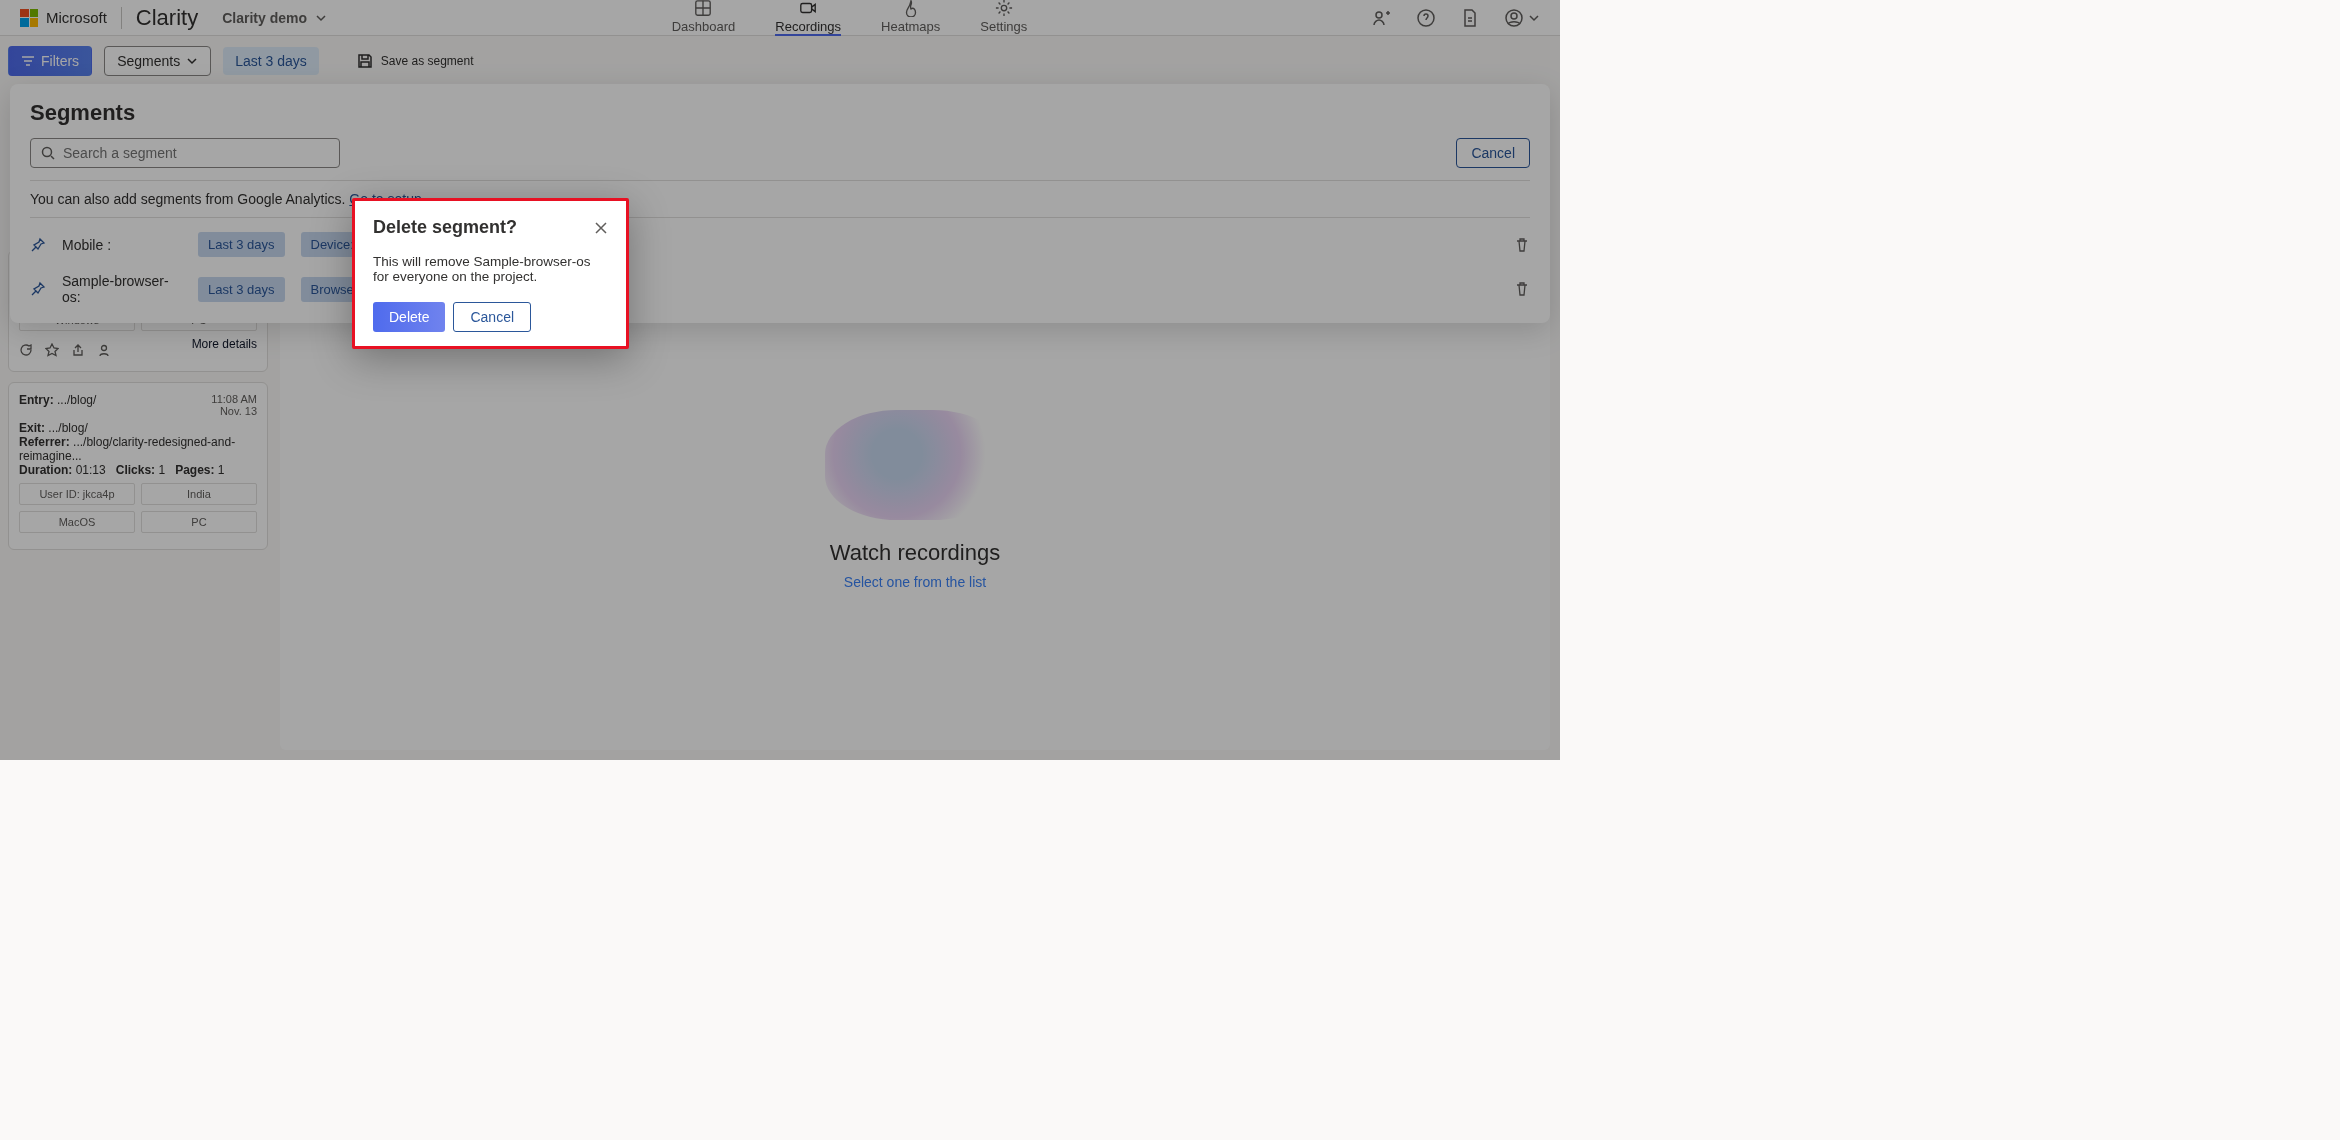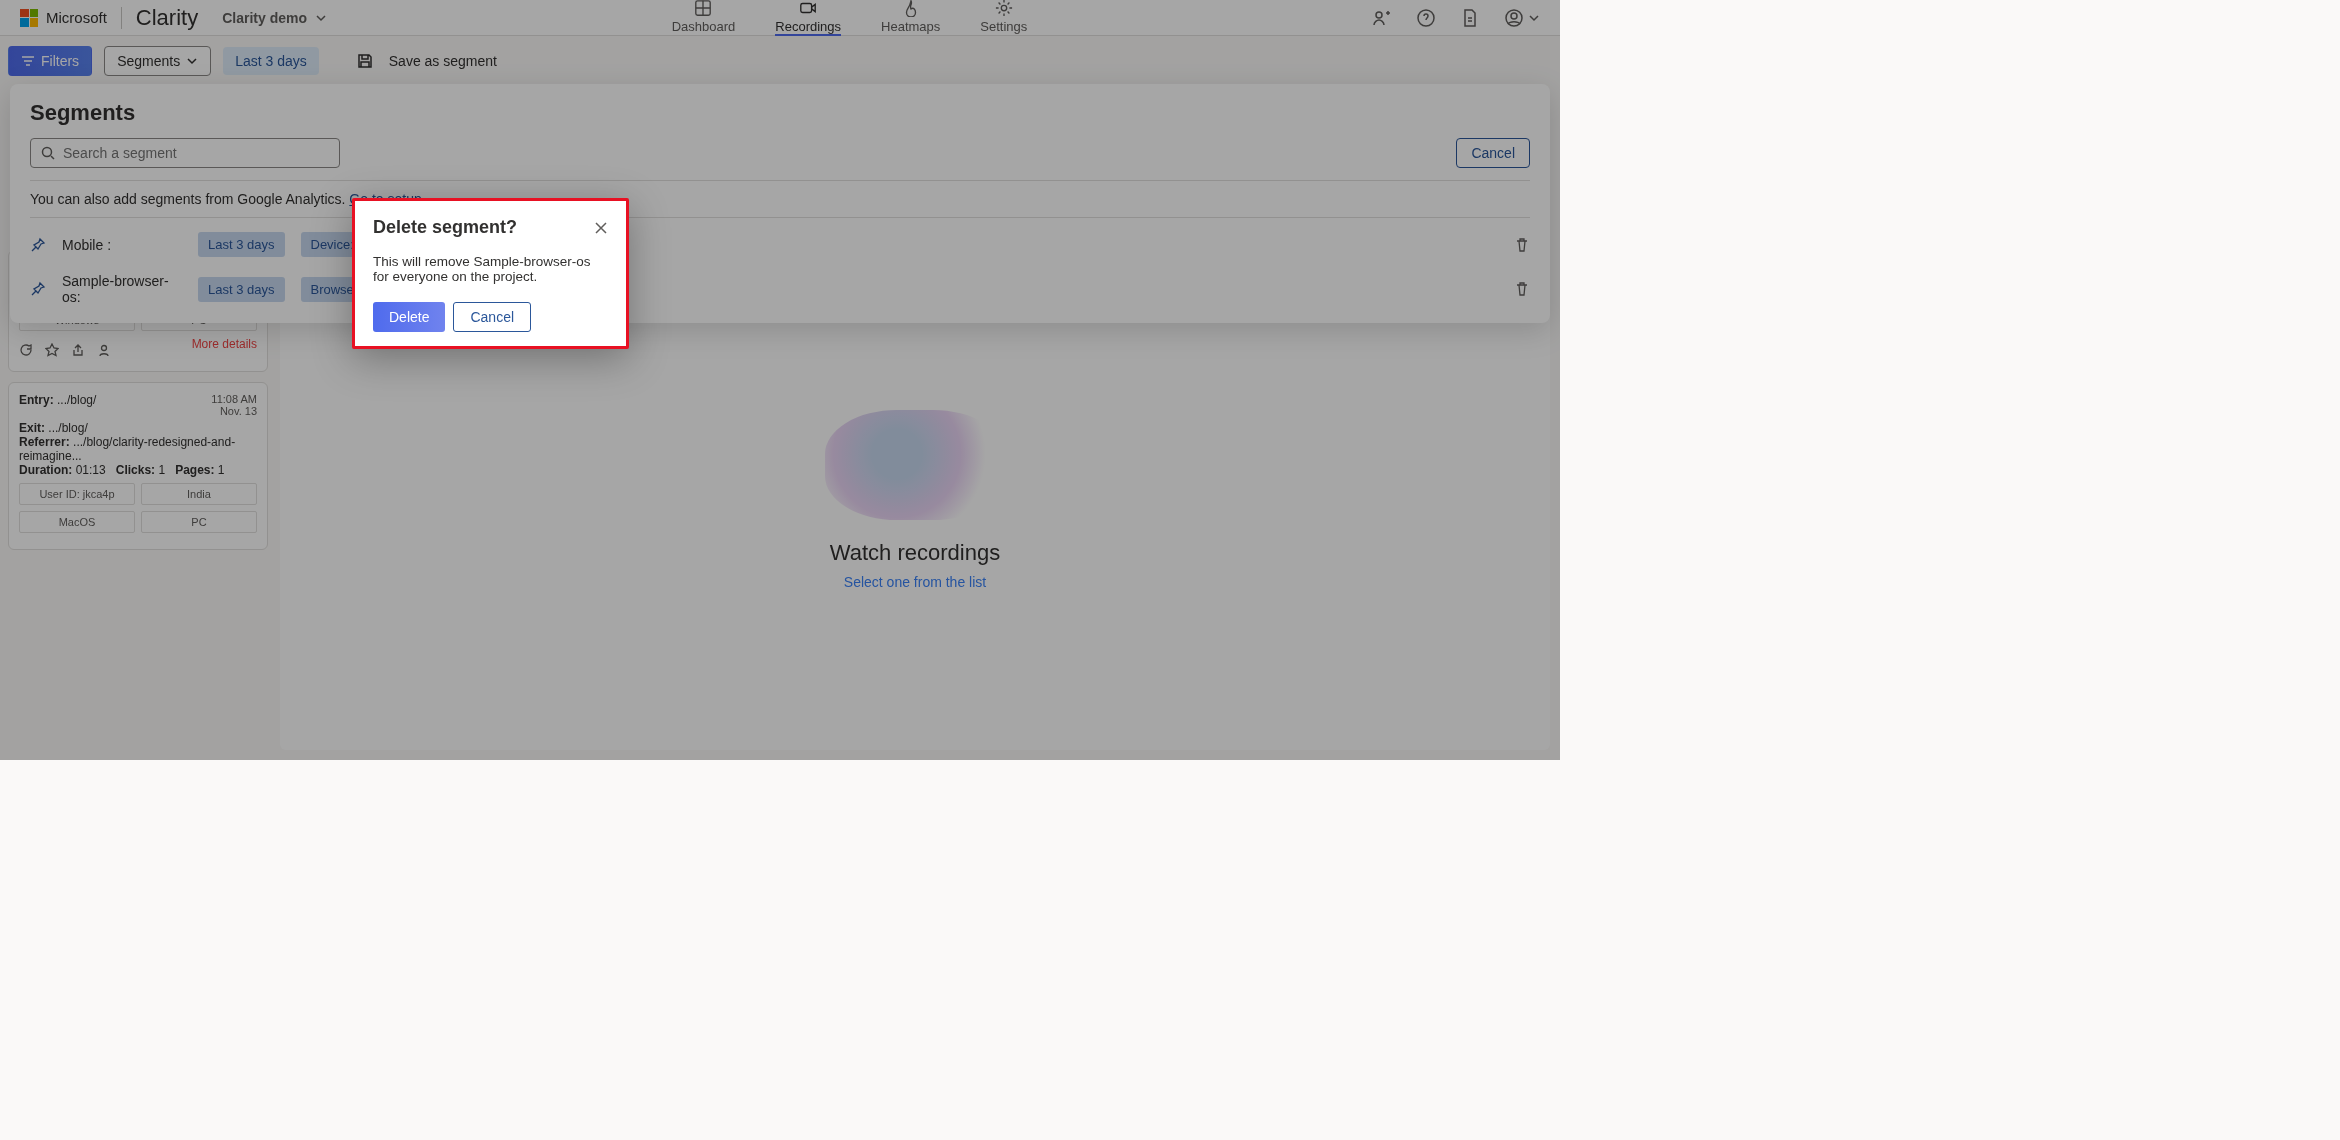--- a/index.html
+++ b/index.html
@@ -22,21 +22,21 @@
 .header-actions { display: flex; gap: 24px; align-items: center; color: #605e5c; }
 .header-actions .icon { width: 20px; height: 20px; cursor: pointer; }
 .profile { display: flex; align-items: center; gap: 4px; }
 
 
 .filterbar { display: flex; align-items: center; gap: 12px; padding: 10px 8px; }
 .btn { display: inline-flex; align-items: center; gap: 6px; padding: 6px 12px; border-radius: 4px; font-size: 14px; cursor: pointer; border: 1px solid transparent; }
 .btn-primary { background: linear-gradient(90deg,#4f6bed,#5983ee); color: #fff; }
 .btn-secondary { background: #fff; color: #323130; border: 1px solid #8a8886; }
 .chip { background: #deecf9; color: #2b579a; padding: 6px 12px; border-radius: 4px; font-size: 14px; }
-.save-seg { display: flex; align-items: center; gap: 16px; color: #323130; font-size: 14px; margin-left: 26px; cursor: pointer; }
+.save-seg { display: flex; align-items: center; gap: 8px; color: #323130; font-size: 12px; margin-left: 26px; cursor: pointer; }
 
 
 .segments-panel { position: absolute; left: 10px; right: 10px; top: 84px; background: #fff; border-radius: 8px; box-shadow: 0 8px 30px rgba(0,0,0,0.15); padding: 16px 20px 10px; z-index: 10; }
 .panel-title { font-size: 22px; font-weight: 600; color: #323130; margin-bottom: 12px; }
 .search-seg { display: flex; align-items: center; gap: 8px; border: 1px solid #8a8886; border-radius: 4px; padding: 6px 10px; width: 310px; color: #605e5c; }
 .search-seg input { border: none; outline: none; font-size: 14px; flex: 1; background: transparent; }
 .panel-top-row { display: flex; justify-content: space-between; align-items: center; margin-bottom: 12px; }
 .cancel-btn { border: 1px solid #2b579a; color: #2b579a; background: #fff; padding: 6px 14px; border-radius: 4px; font-size: 14px; cursor: pointer; }
 .ga-row { padding: 10px 0; border-top: 1px solid #e1dfdd; border-bottom: 1px solid #e1dfdd; font-size: 14px; color: #323130; }
 .ga-row a { color: #2b579a; text-decoration: underline; cursor: pointer; }
@@ -47,21 +47,21 @@
 .tag { background: #c7d8ef; color: #2b579a; padding: 5px 10px; border-radius: 3px; font-size: 13px; }
 .tag b { font-weight: 600; }
 .trash { margin-left: auto; width: 16px; height: 16px; color: #605e5c; cursor: pointer; }
 
 
 .rec-list { position: absolute; left: 8px; top: 250px; width: 260px; }
 .rec-card { background: #fff; border: 1px solid #e1dfdd; border-radius: 6px; padding: 10px; margin-bottom: 10px; font-size: 12px; color: #323130; }
 .rec-card .row { display: flex; justify-content: space-between; margin-bottom: 4px; }
 .rec-card .meta { display: grid; grid-template-columns: 1fr 1fr; gap: 6px; margin: 6px 0; }
 .rec-card .meta-cell { border: 1px solid #e1dfdd; padding: 4px; text-align: center; font-size: 11px; color: #605e5c; border-radius: 2px; }
-.rec-card .more { color: #ef4444; text-align: center; cursor: pointer; }
+.rec-card .more { color: #0f172a; text-align: center; cursor: pointer; }
 .rec-card .actions { display: flex; gap: 12px; color: #605e5c; margin-top: 6px; }
 .rec-card .time { text-align: right; color: #605e5c; font-size: 11px; }
 
 
 .main-empty { position: absolute; left: 280px; right: 10px; top: 250px; bottom: 10px; background: #fff; border-radius: 6px; display: flex; flex-direction: column; align-items: center; justify-content: center; color: #323130; }
 .main-empty .illus { width: 180px; height: 110px; background: radial-gradient(circle at 40% 40%, #c7d8ef 20%, #e9d4f4 50%, #fff 70%); border-radius: 40%; margin-bottom: 20px; }
 .main-empty h2 { font-size: 22px; font-weight: 400; margin-bottom: 8px; }
 .main-empty p { color: #3b82f6; font-size: 14px; }
 
 

